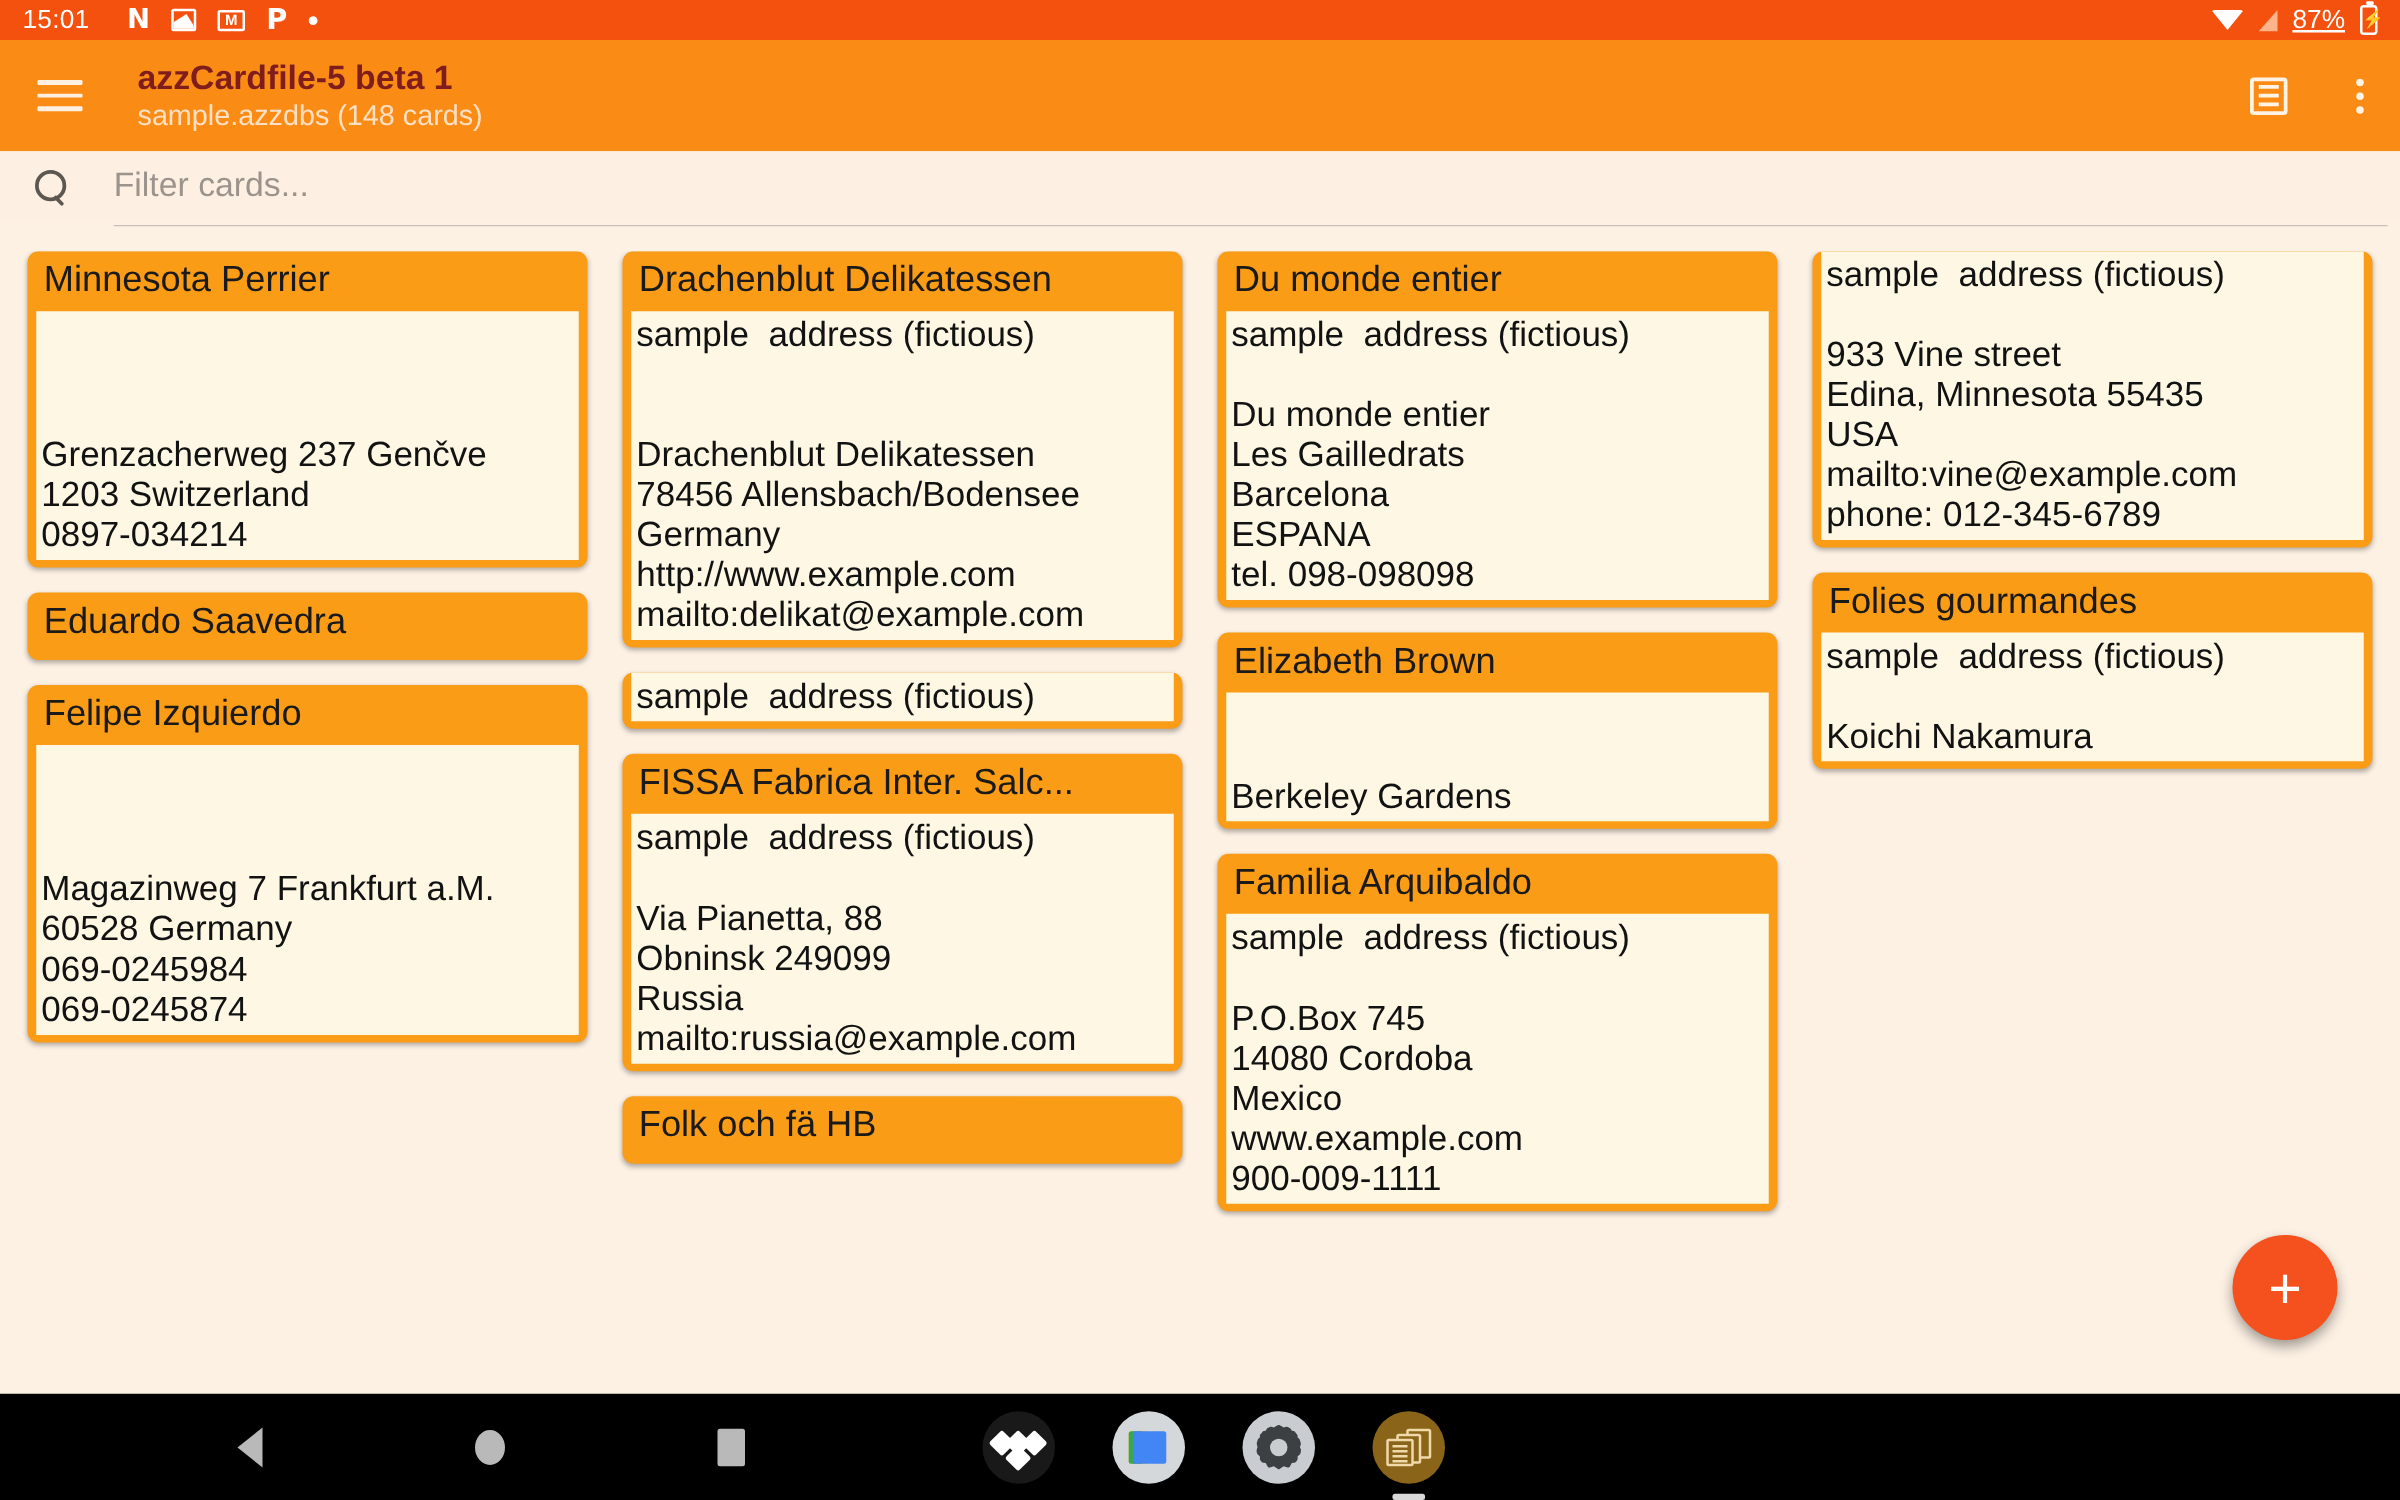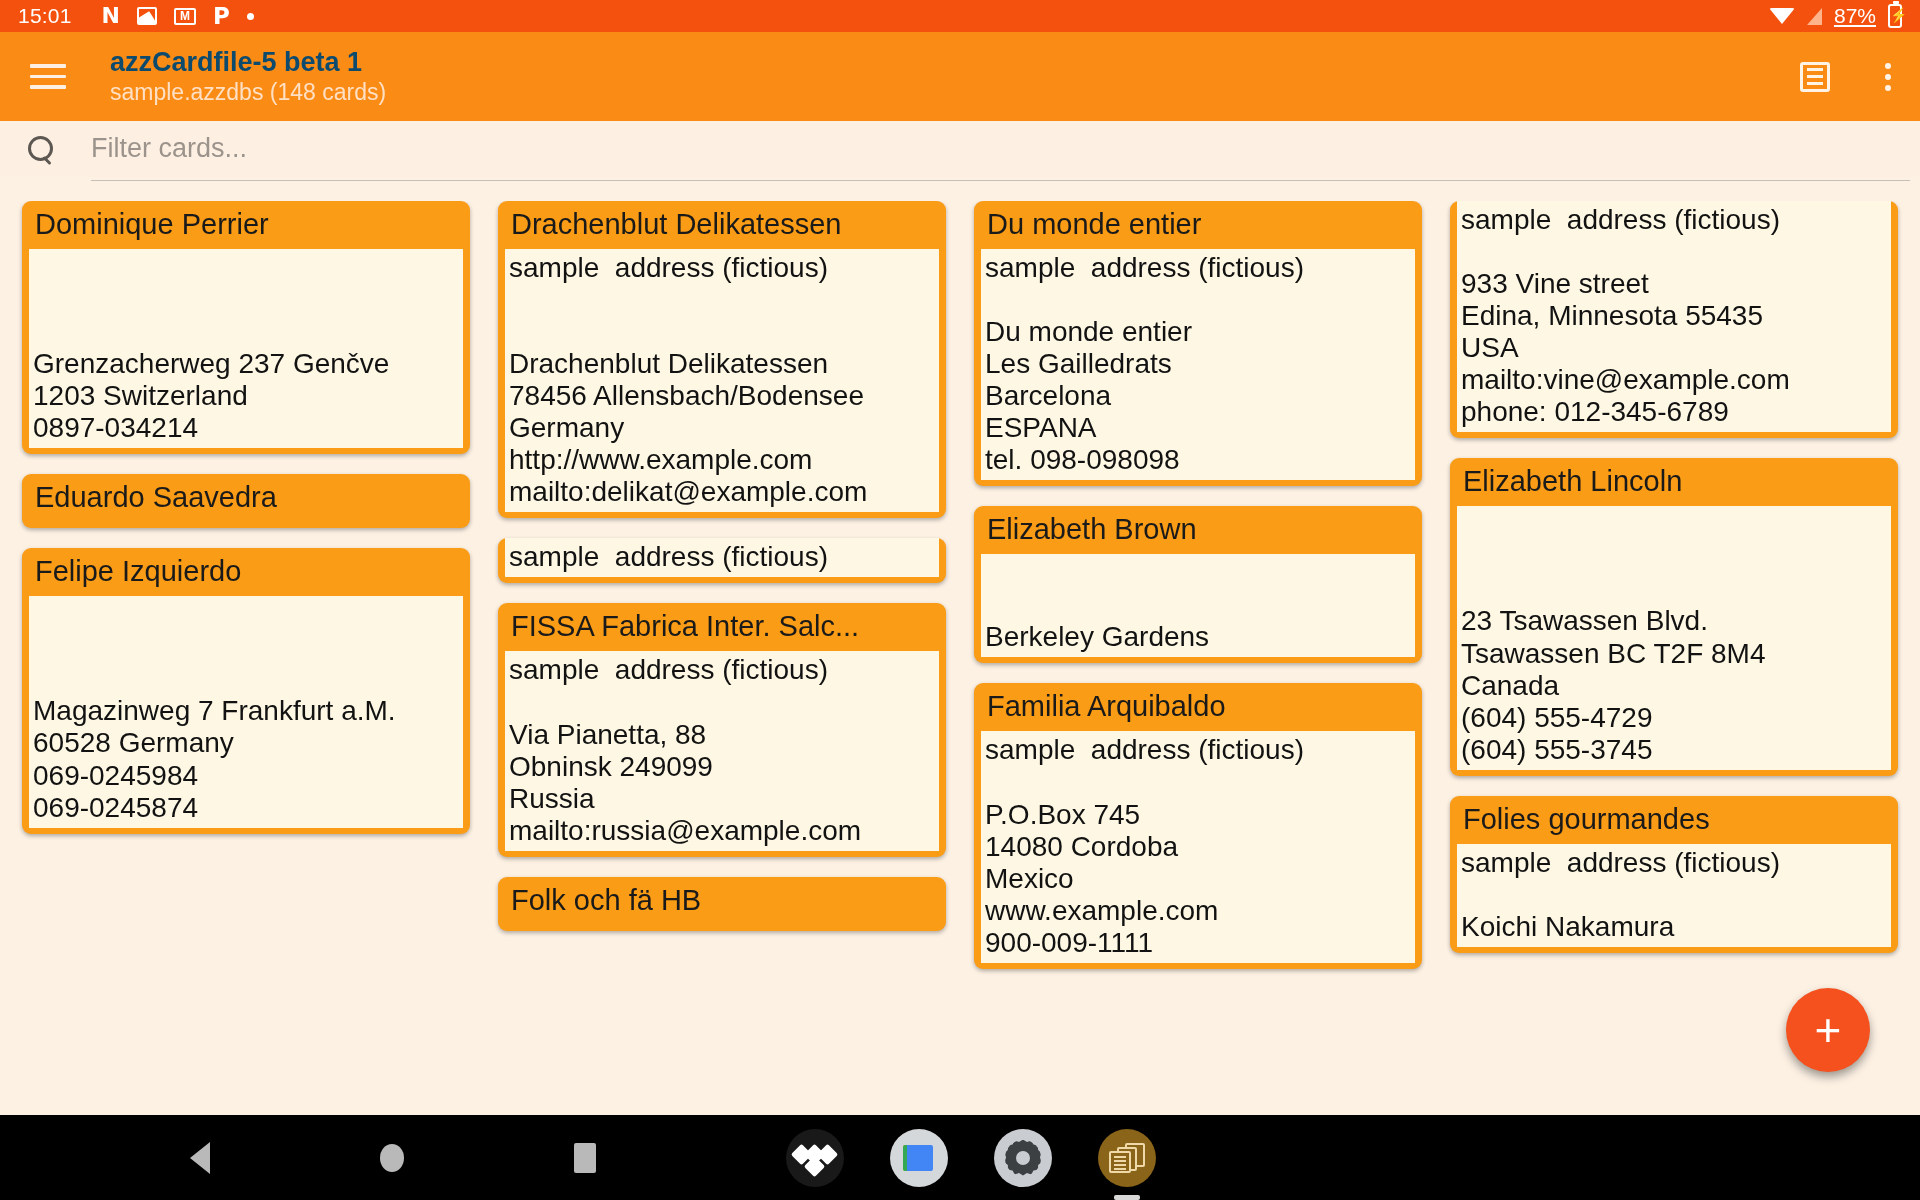--- a/index.html
+++ b/index.html
@@ -49,21 +49,21 @@
   .appbar {
     height: 89px;
     background: #fa8c16;
     display: flex; align-items: center;
     padding: 0 26px 0 30px;
     color: #fff;
   }
   .hamburger { width: 36px; display: flex; flex-direction: column; gap: 7px; cursor: pointer; }
   .hamburger span { display: block; height: 3.5px; background: #fdf0e2; border-radius: 1px; }
   .titles { margin-left: 44px; line-height: 1.12; }
-  .app-title { font-size: 27px; font-weight: 700; color: #0c4a6e; }
+  .app-title { font-size: 27px; font-weight: 700; color: #7f1d1d; }
   .app-sub { font-size: 23px; color: #ffe0c4; margin-top: 3px; }
   .bar-actions { margin-left: auto; display: flex; align-items: center; gap: 52px; }
   .ico-list { width: 30px; height: 30px; border: 3px solid #fff3e6; border-radius: 3px;
               display: flex; flex-direction: column; justify-content: center; gap: 4px; padding: 0 4px; cursor: pointer;}
   .ico-list i { display: block; height: 3px; background: #fff3e6; }
   .ico-kebab { display: flex; flex-direction: column; gap: 5px; cursor: pointer; padding: 3px; }
   .ico-kebab i { width: 6px; height: 6px; border-radius: 50%; background: #fff3e6; display: block; }
 
   
   .searchbar {
@@ -216,21 +216,21 @@
   <span class="mag"></span>
   <div class="searchfield">
     <span>Filter cards...</span>
   </div>
 </div>
 
 <div class="grid">
 
   <div class="column">
     <div class="card">
-      <div class="card-title">Dominique Perrier</div>
+      <div class="card-title">Minnesota Perrier</div>
       <div class="card-body">
 
 
 Grenzacherweg 237 Genčve
 1203 Switzerland
 0897-034214</div>
     </div>
     <div class="card">
       <div class="card-title">Eduardo Saavedra</div>
     </div>
@@ -306,31 +306,20 @@
 
   <div class="column">
     <div class="card">
       <div class="card-body">sample  address (fictious)
 
 933 Vine street
 Edina, Minnesota 55435
 USA
 mailto:vine@example.com
 phone: 012-345-6789</div>
-    </div>
-    <div class="card">
-      <div class="card-title">Elizabeth Lincoln</div>
-      <div class="card-body">
-
-
-23 Tsawassen Blvd.
-Tsawassen BC T2F 8M4
-Canada
-(604) 555-4729
-(604) 555-3745</div>
     </div>
     <div class="card">
       <div class="card-title">Folies gourmandes</div>
       <div class="card-body">sample  address (fictious)
 
 Koichi Nakamura</div>
     </div>
   </div>
 
 </div>

